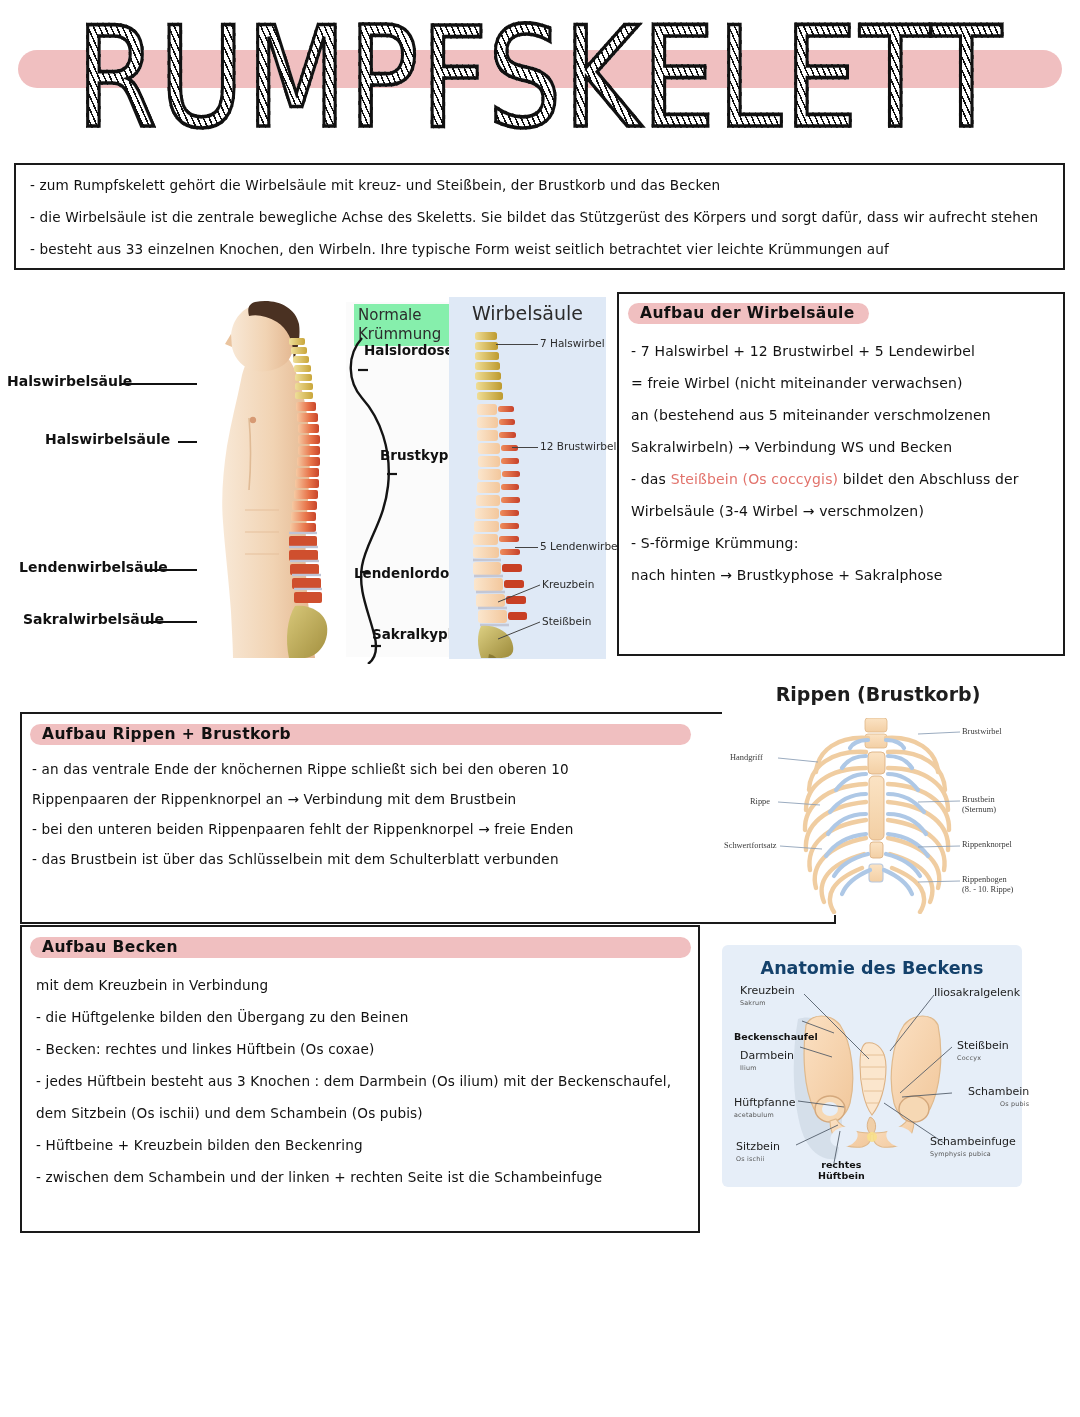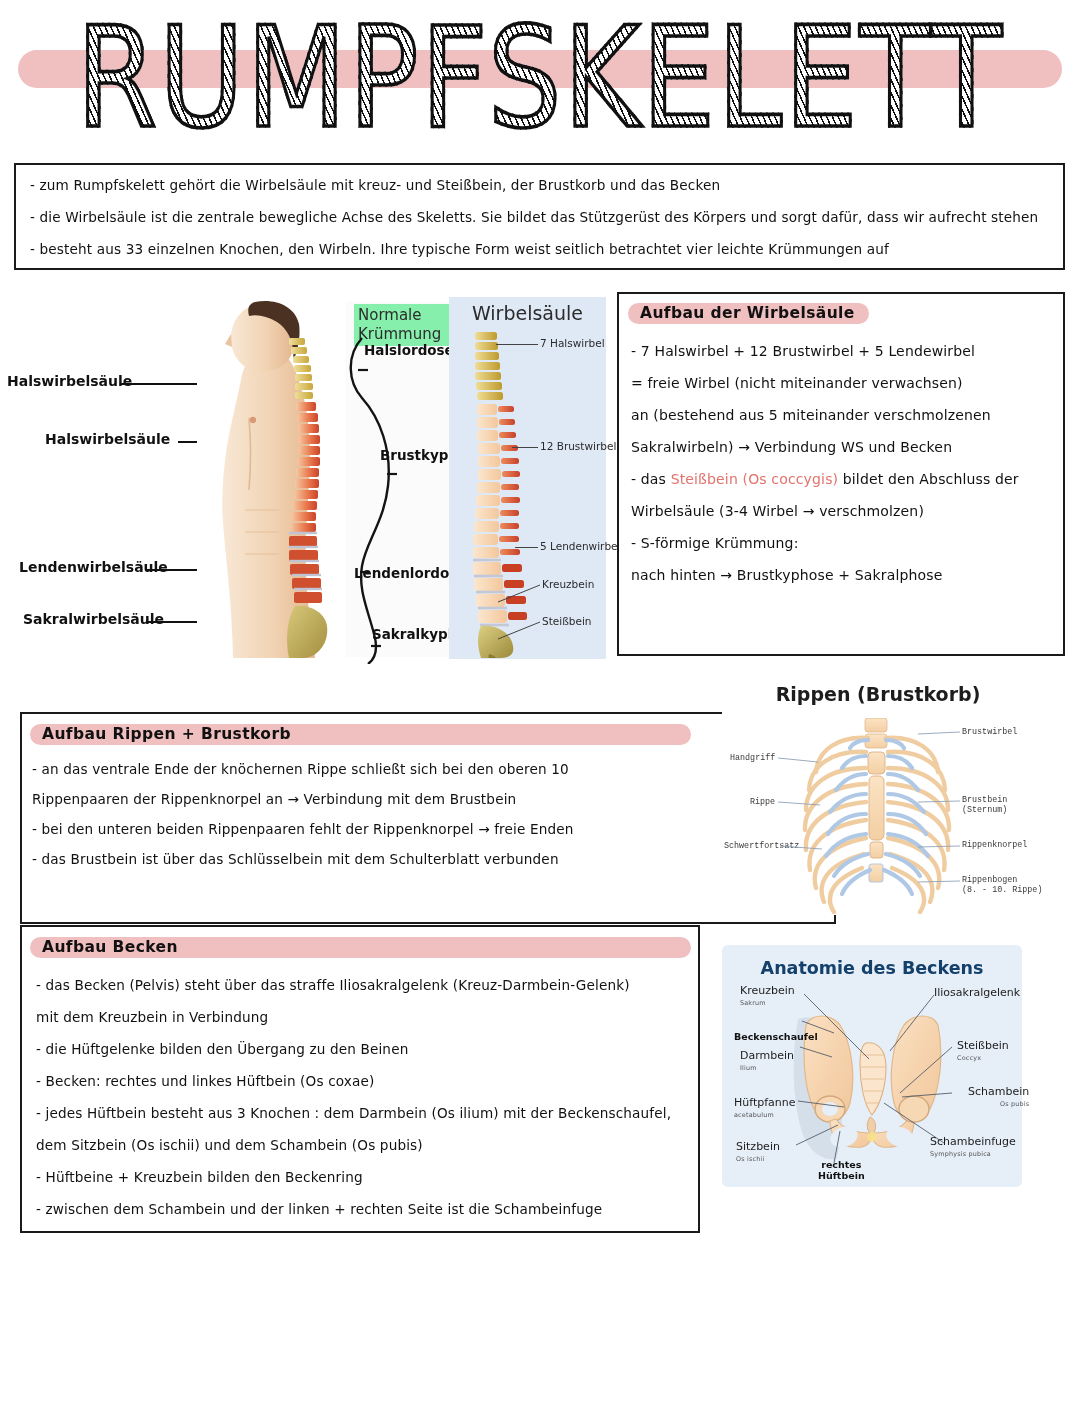--- a/index.html
+++ b/index.html
@@ -237,21 +237,21 @@
     font-weight: 700;
     color: #1d1d1d;
     font-family: "DejaVu Sans", sans-serif;
   }
   .rib-label {
     position: absolute;
     font-size: 8.4px;
     color: #3a3a3a;
     line-height: 10px;
     white-space: nowrap;
-    font-family: Liberation Mono, monospace;
+    font-family: Liberation Serif, serif;
   }
 
   
   #pelvis-area {
     position: absolute;
     left: 722px; top: 945px;
     width: 300px; height: 242px;
     background: #e6eef8;
     border-radius: 6px;
   }
@@ -557,21 +557,20 @@
   <div class="line">   Rippenpaaren der Rippenknorpel an → Verbindung mit dem Brustbein</div>
   <div class="line">- bei den unteren beiden Rippenpaaren fehlt der Rippenknorpel → freie  Enden</div>
   <div class="line">- das Brustbein ist über das  Schlüsselbein mit dem  Schulterblatt verbunden</div>
 </div>
 
 <div class="note-box" id="becken-box">
   <div class="hd-wrap">
     <span class="hl-bar hd" style="display:block; width:661px;">Aufbau Becken</span>
   </div>
   <div style="height:12px"></div>
-  <div class="line">- das Becken (Pelvis) steht über das straffe Iliosakralgelenk (Kreuz-Darmbein-Gelenk)</div>
   <div class="line">   mit dem Kreuzbein in Verbindung</div>
   <div class="line">- die Hüftgelenke bilden den Übergang zu den Beinen</div>
   <div class="line">- Becken: rechtes und linkes Hüftbein (Os  coxae)</div>
   <div class="line">- jedes Hüftbein besteht aus 3 Knochen : dem Darmbein (Os ilium) mit der Beckenschaufel,</div>
   <div class="line">   dem Sitzbein (Os ischii) und dem  Schambein  (Os pubis)</div>
   <div class="line">- Hüftbeine + Kreuzbein bilden den Beckenring</div>
   <div class="line">- zwischen dem Schambein und der linken + rechten Seite  ist die Schambeinfuge</div>
 </div>
 
 <div id="ribcage-area">

